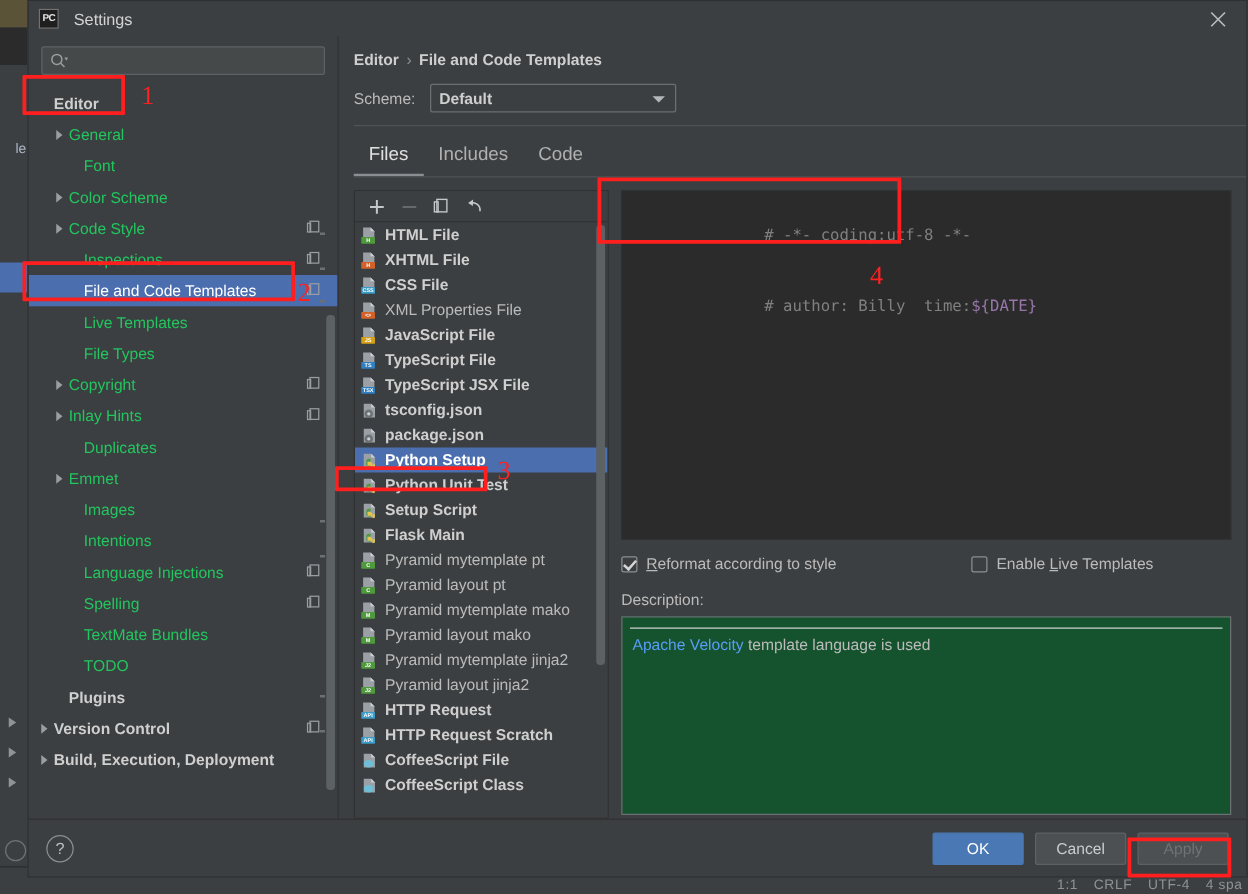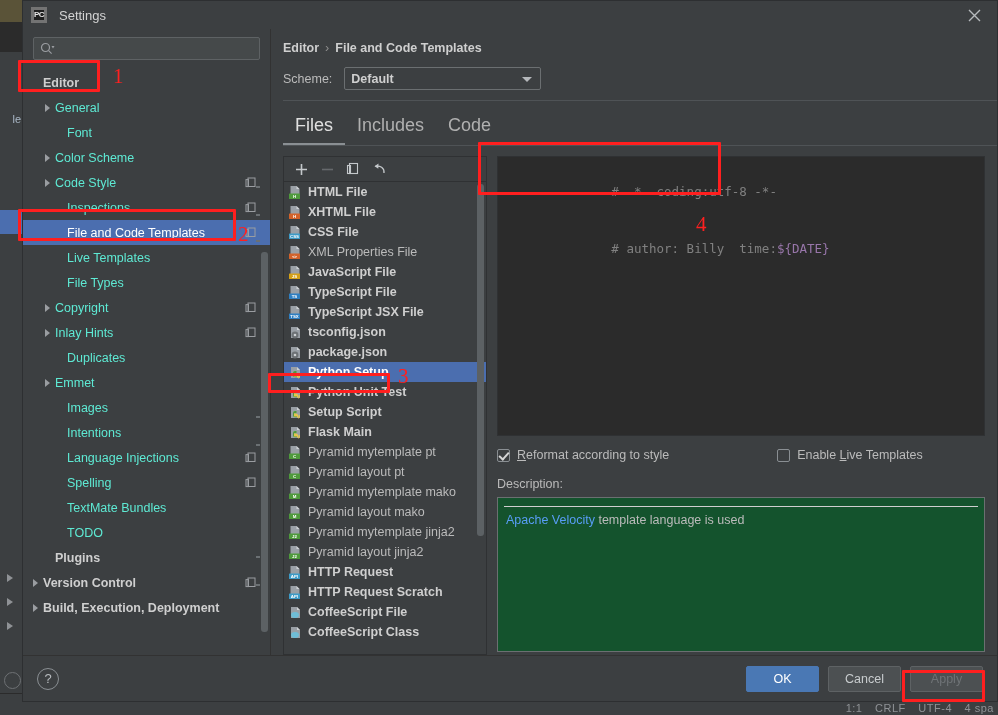--- a/index.html
+++ b/index.html
@@ -58,21 +58,21 @@
     border: 1px solid #2d2f31;
     display: flex; flex-direction: column;
   }
   
   #titlebar {
     height: 28px; flex: 0 0 28px; display: flex; align-items: center;
     background: #3c3f41; padding-left: 8px; position: relative;
   }
   .pc-logo {
     width: 16px; height: 16px; background: #1f1f1f;
-    border: 3px solid #737373; position: relative; flex: 0 0 16px;
+    border: 1px solid #737373; position: relative; flex: 0 0 16px;
     display: flex; align-items: center; justify-content: center;
   }
   .pc-logo b {
     font-size: 8px; color: #e6e6e6; font-family: "Liberation Sans", sans-serif;
     line-height: 1; letter-spacing: -.5px;
   }
   #titlebar .title {
     margin-left: 12px; color: #d3d3d3; font-size: 13px;
   }
   #close-btn {
@@ -116,21 +116,21 @@
     justify-content: center;
   }
   .tree-row .tw i {
     width: 0; height: 0;
     border-left: 5px solid #9a9da1;
     border-top: 4px solid transparent;
     border-bottom: 4px solid transparent;
     display: block;
   }
   .tree-row .lbl {
-    font-size: 12.5px; color: #5eead4; white-space: nowrap;
+    font-size: 12.5px; color: #22c55e; white-space: nowrap;
   }
   .tree-row.bold .lbl { font-weight: bold; color: #cfcfcf; }
   .tree-row.selected .lbl { color: #ffffff; }
   .tree-row .copy-ico {
     position: absolute; right: 14px; top: 50%; transform: translateY(-50%);
   }
   .tree-scrollbar {
     position: absolute; right: 2px; top: 186px; width: 7px; height: 380px;
     background: #5c6164; border-radius: 3px;
   }
@@ -159,21 +159,21 @@
     position: absolute; right: 8px; top: 50%; margin-top: -2px;
     width: 0; height: 0;
     border-top: 5px solid #b5b8bb;
     border-left: 5px solid transparent;
     border-right: 5px solid transparent;
   }
   .hsep { height: 1px; background: #4f5356; margin-left: 12px; }
 
   #tabs { display: flex; padding-left: 12px; margin-top: 8px; }
   .tab {
-    padding: 6px 12px 7px 12px; font-size: 18px; color: #b0b0b0;
+    padding: 6px 12px 7px 12px; font-size: 15px; color: #b0b0b0;
     cursor: pointer; border-bottom: 2px solid transparent;
   }
   .tab.active { color: #e0e0e0; border-bottom-color: #8a8f93; }
   #tabs-underline { height: 1px; background: #4f5356; margin-left: 12px; }
 
   #panes { flex: 1; display: flex; min-height: 0; padding: 10px 12px 0 12px; gap: 10px; }
 
   
   #file-pane {
     width: 204px; flex: 0 0 204px; display: flex; flex-direction: column;

